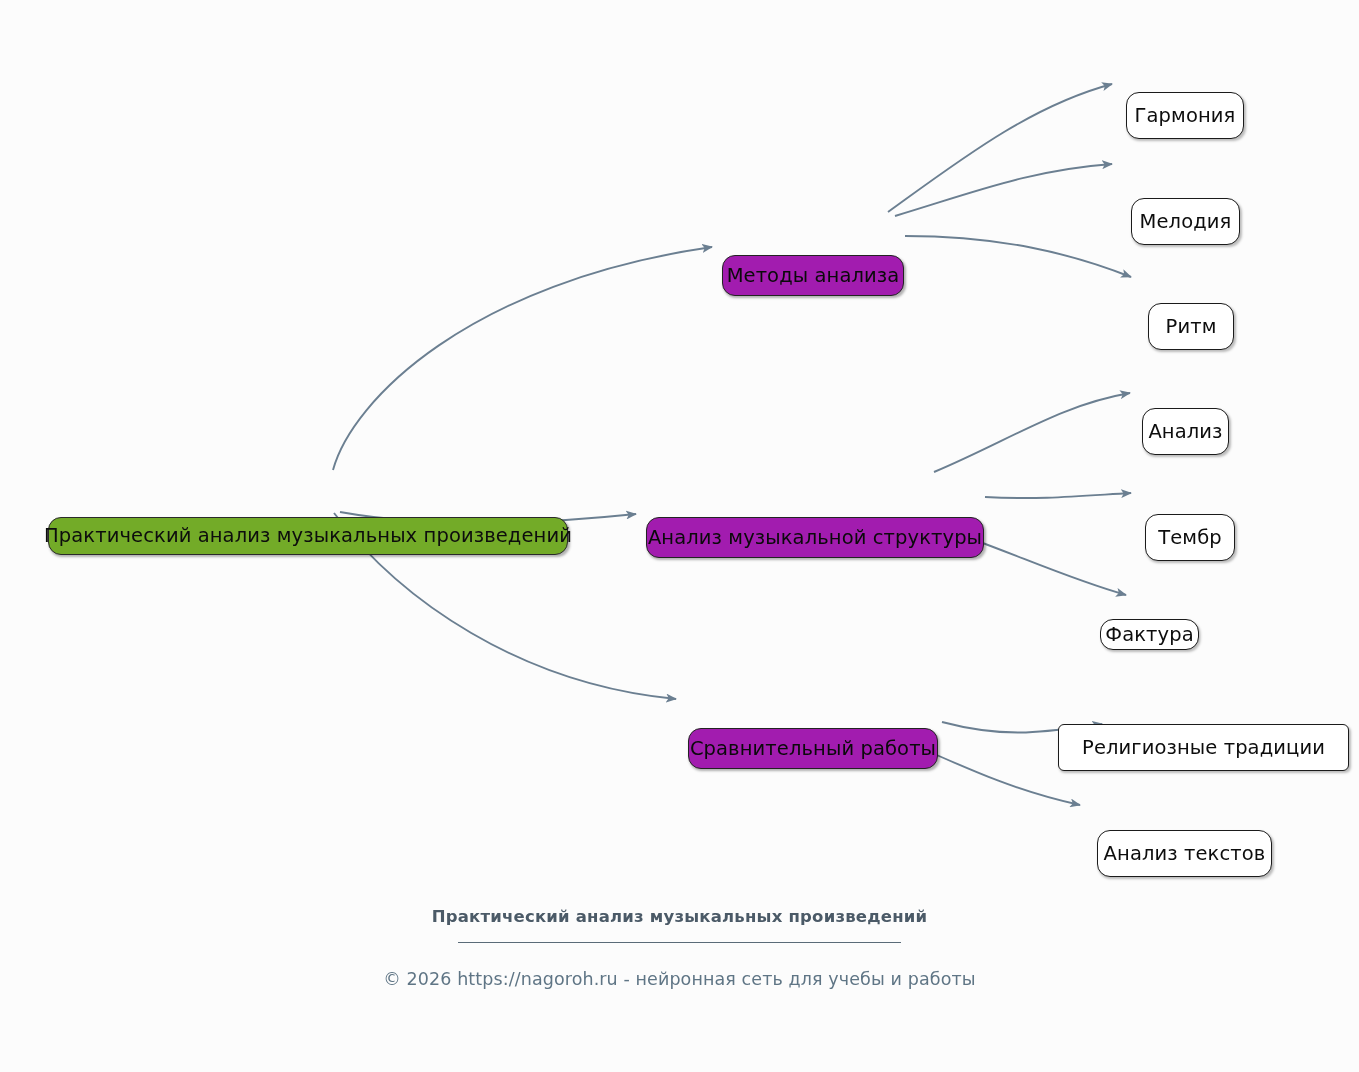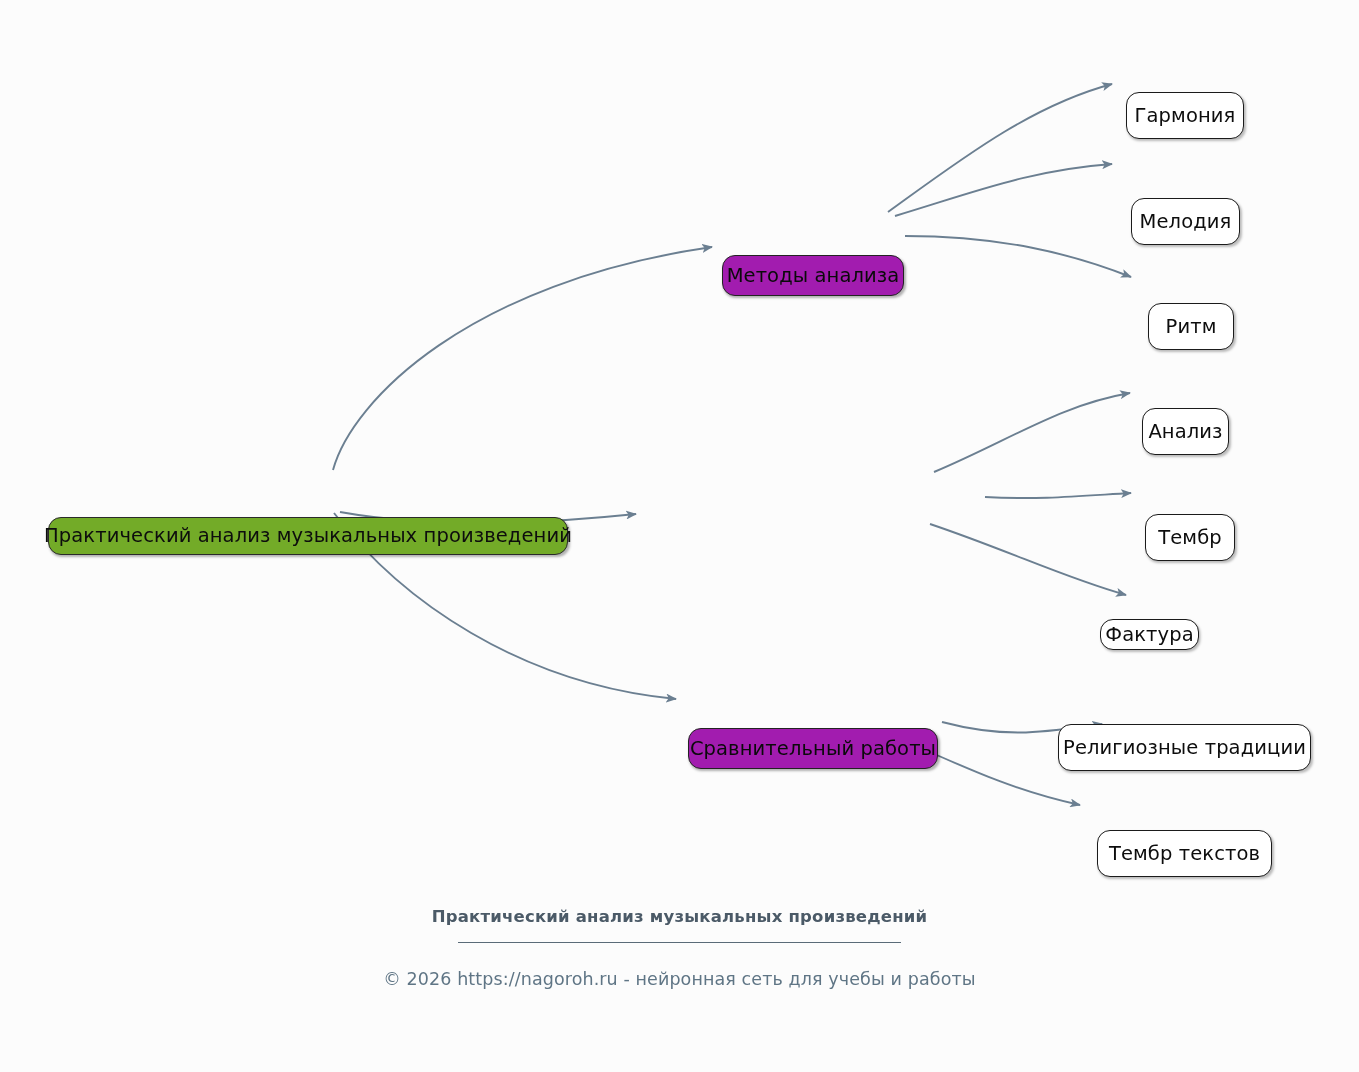--- a/index.html
+++ b/index.html
@@ -151,43 +151,46 @@
   </div>
 
   <div class="node node-leaf" style="left:1131px; top:154px; width:109px; height:47px;">
     <span class="node-label">Мелодия</span>
   </div>
 
   <div class="node node-leaf" style="left:1148px; top:259px; width:86px; height:47px;">
     <span class="node-label">Ритм</span>
   </div>
 
+  <div class="node node-branch" style="left:646px; top:473px; width:338px; height:41px;">
+    <span class="node-label">Анализ музыкальной структуры</span>
+  </div>
 
   <div class="node node-leaf" style="left:1142px; top:364px; width:87px; height:47px;">
     <span class="node-label">Анализ</span>
   </div>
 
   <div class="node node-leaf" style="left:1145px; top:470px; width:90px; height:47px;">
     <span class="node-label">Тембр</span>
   </div>
 
   <div class="node node-leaf" style="left:1100px; top:575px; width:99px; height:31px;">
     <span class="node-label">Фактура</span>
   </div>
 
   <div class="node node-branch" style="left:688px; top:684px; width:250px; height:41px;">
     <span class="node-label">Сравнительный работы</span>
   </div>
 
-  <div class="node node-leaf" style="left:1058px; top:680px; width:253px; height:47px;">
+  <div class="node node-leaf" style="left:1058px; top:680px; width:291px; height:47px;border-radius:6px;">
     <span class="node-label">Религиозные традиции</span>
   </div>
 
   <div class="node node-leaf" style="left:1097px; top:786px; width:175px; height:47px;">
-    <span class="node-label">Тембр текстов</span>
+    <span class="node-label">Анализ текстов</span>
   </div>
 
 </div>
 
 <div id="footer">
   <div id="footer-title">Практический анализ музыкальных произведений</div>
   <div id="footer-divider"></div>
   <div id="footer-credit">© 2026 https://nagoroh.ru - нейронная сеть для учебы и работы</div>
 </div>
 

